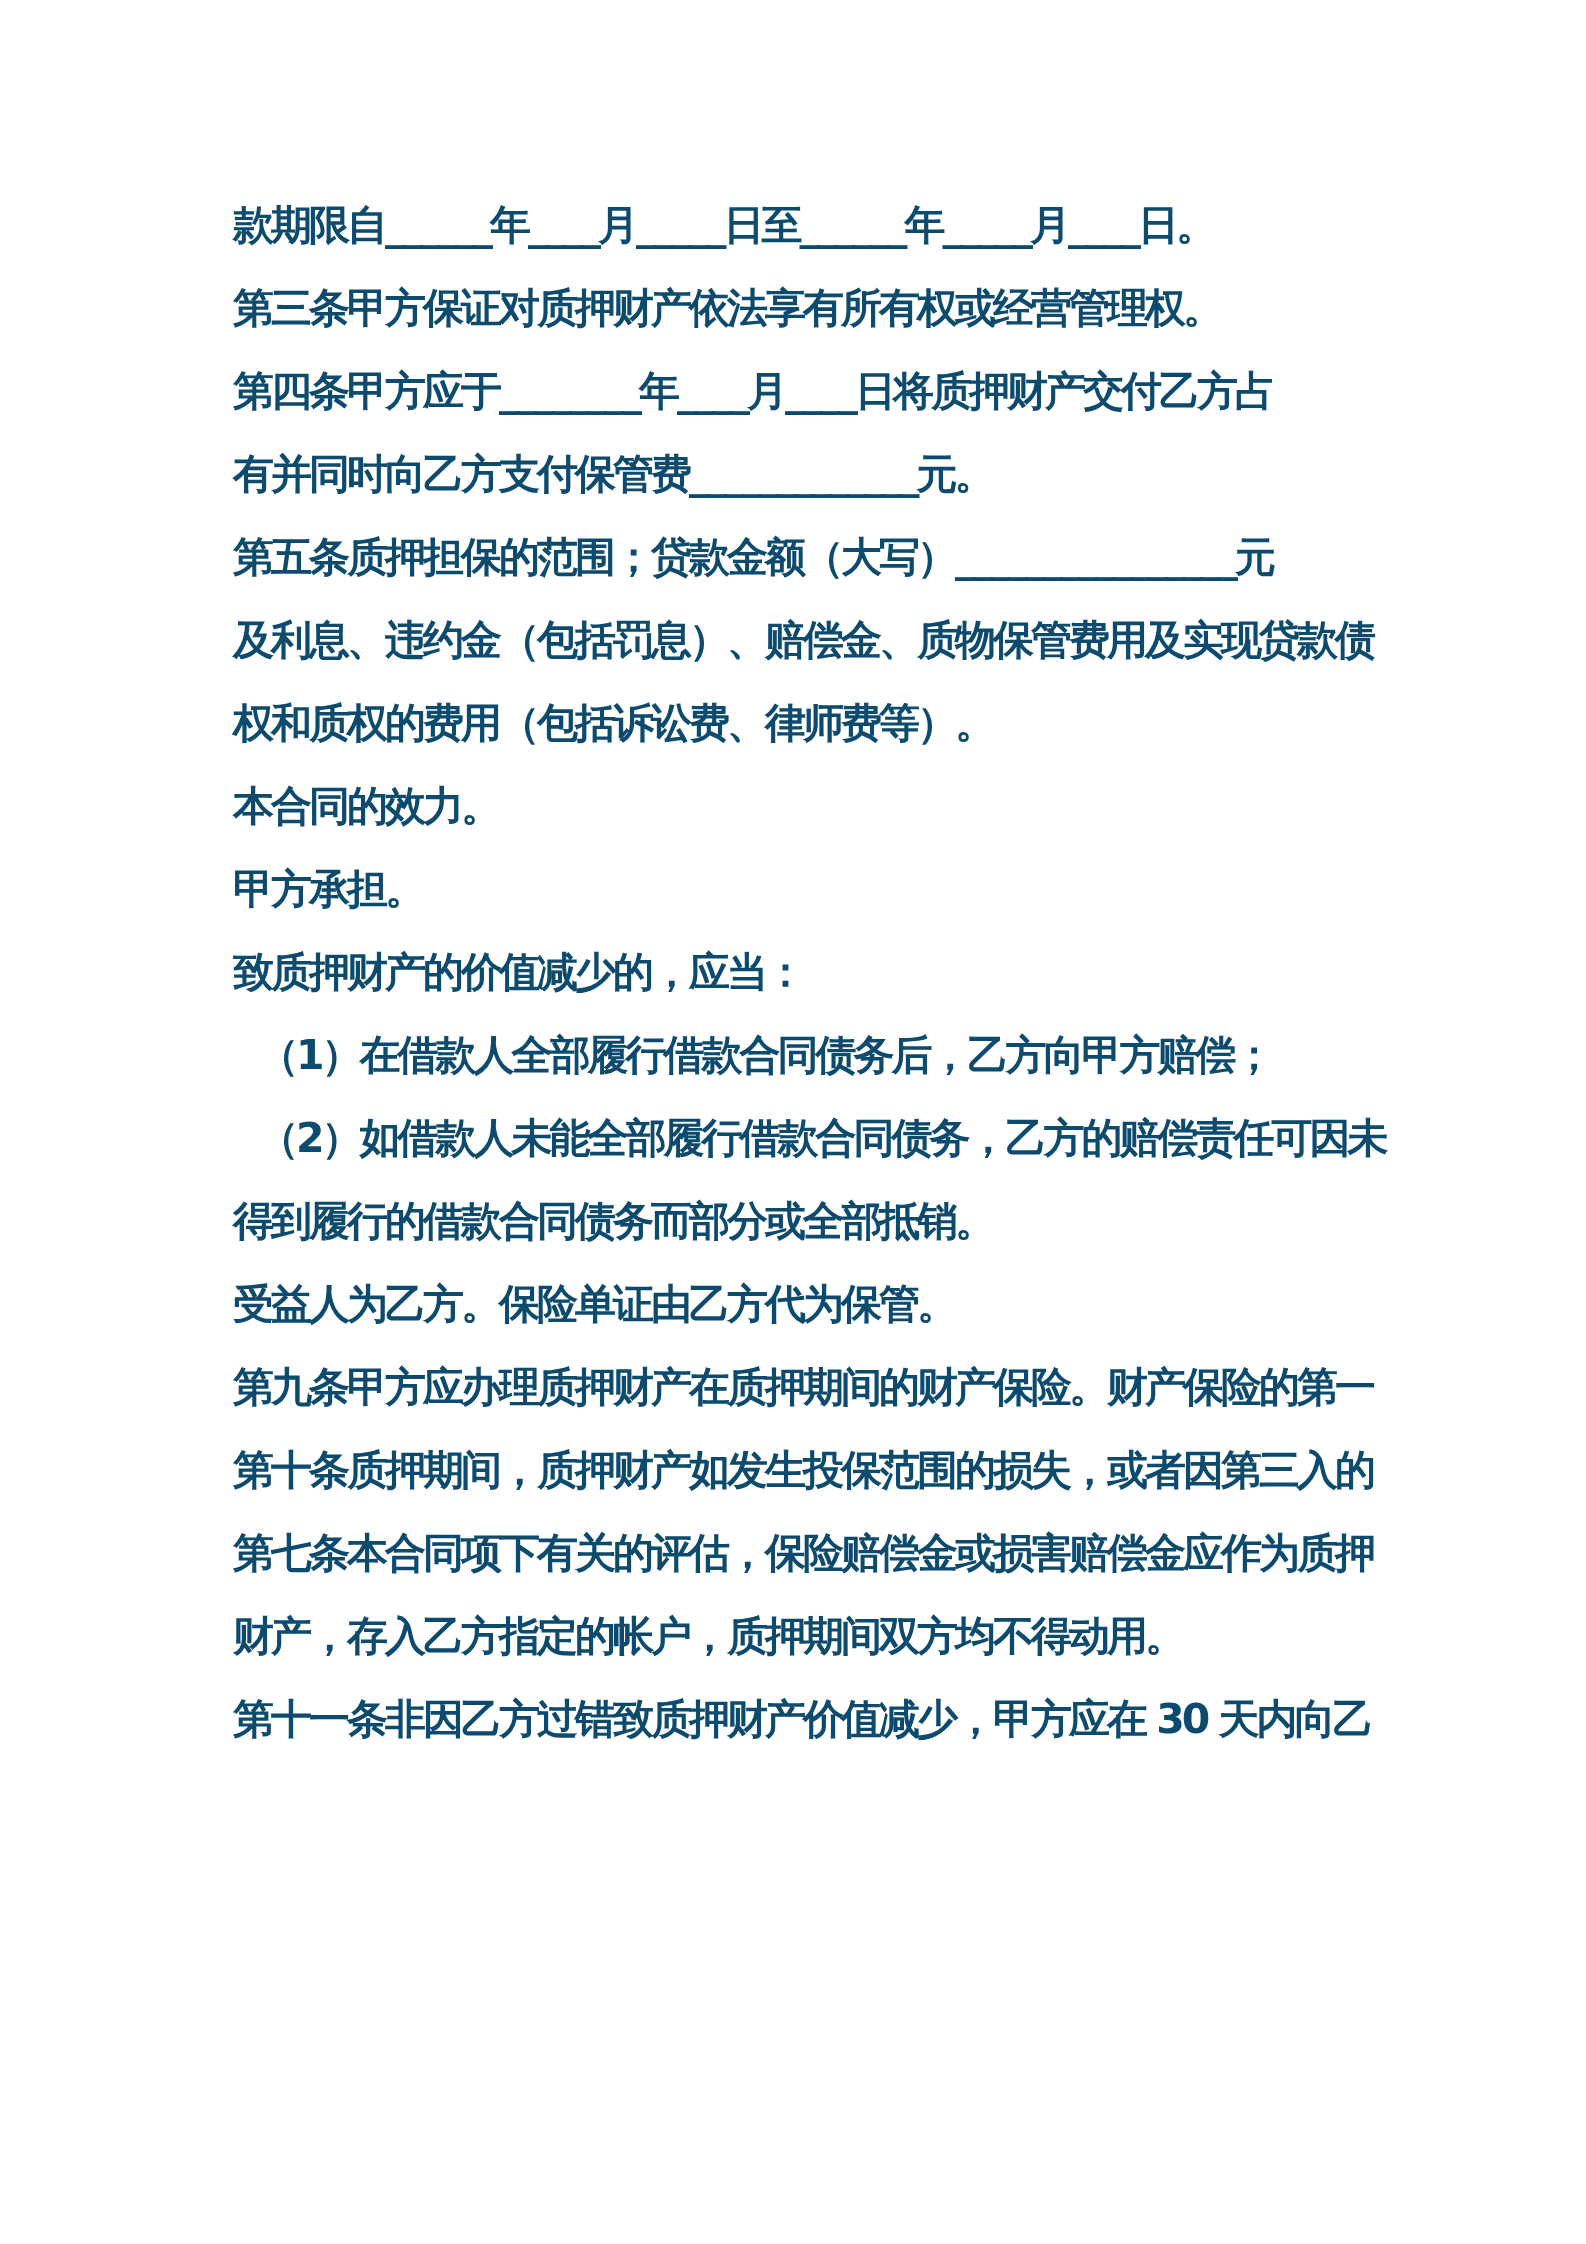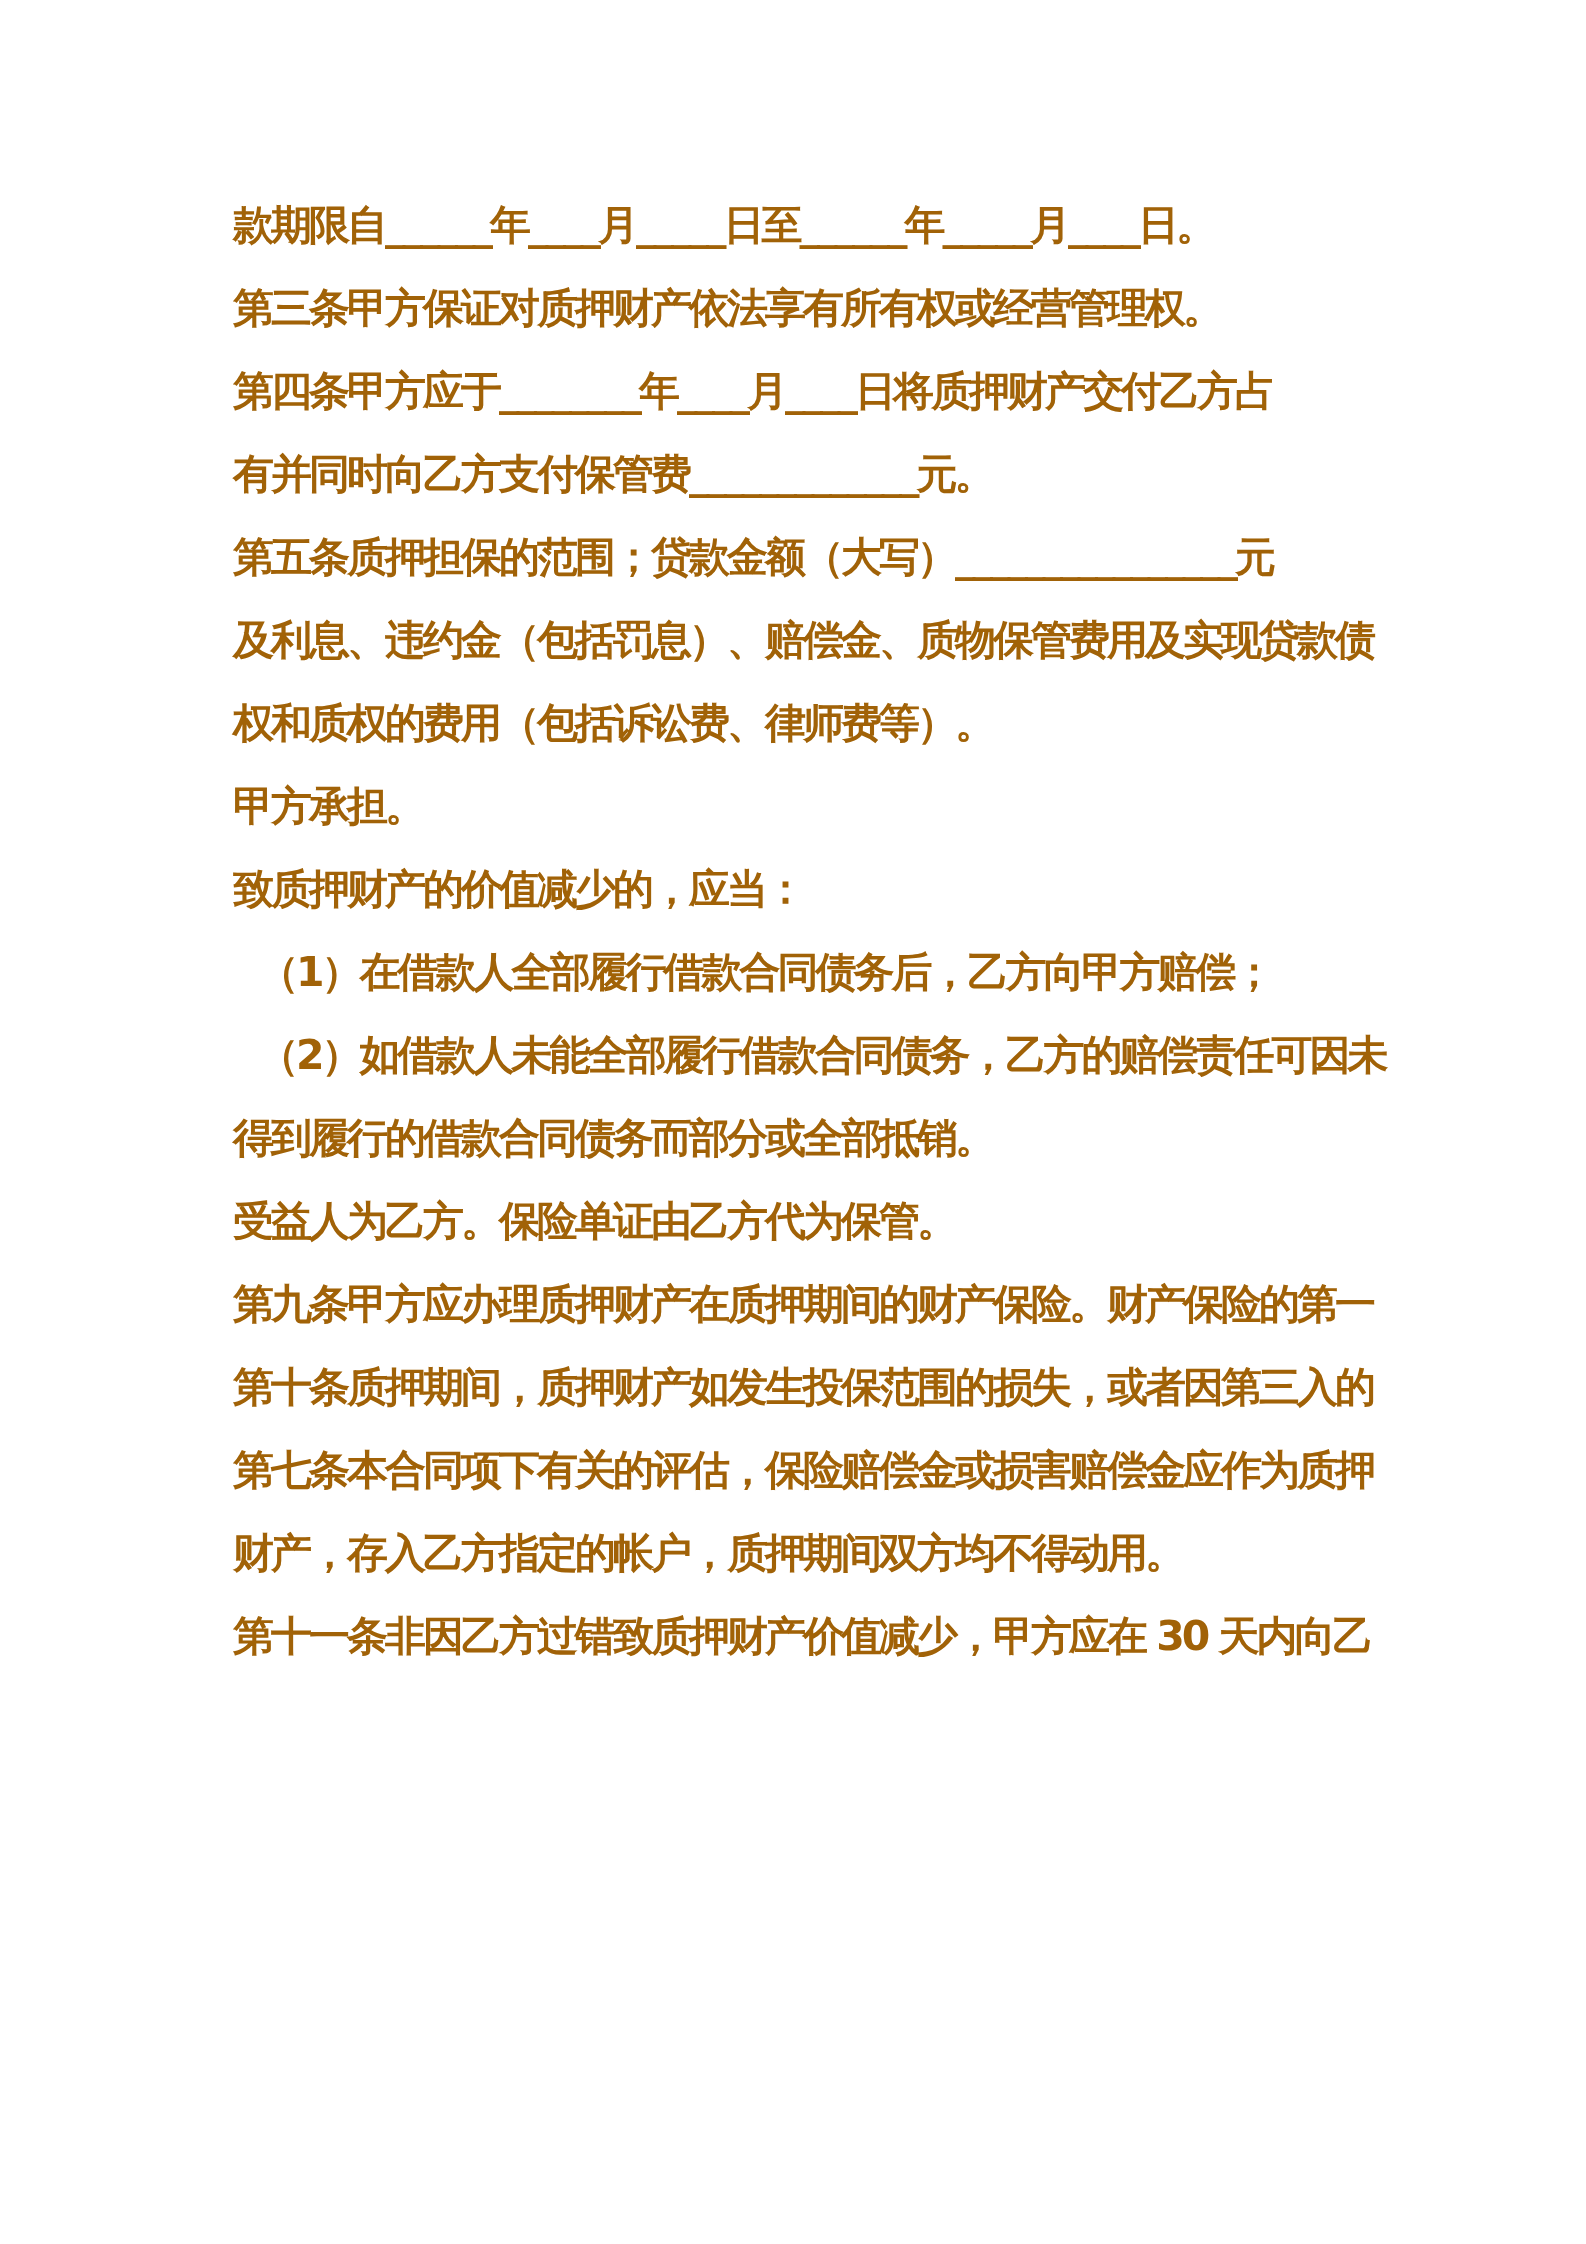--- a/index.html
+++ b/index.html
@@ -19,40 +19,41 @@
     position: absolute;
     left: 233px;
     top: 184px;
     width: 1160px;
   }
   .line {
     font-size: 41px;
     line-height: 83px;
     letter-spacing: -3px;
     font-weight: 600;
-    color: #a16207;
+    color: #0c4a6e;
     white-space: nowrap;
     text-align: left;
   }
   .line.indent {
     padding-left: 25px;
   }
 </style>
 </head>
 <body>
 
 <div class="page">
   <div class="content">
     <div class="line">款期限自______年____月_____日至______年_____月____日。</div>
     <div class="line">第三条甲方保证对质押财产依法享有所有权或经营管理权。</div>
     <div class="line">第四条甲方应于________年____月____日将质押财产交付乙方占</div>
     <div class="line">有并同时向乙方支付保管费_____________元。</div>
     <div class="line">第五条质押担保的范围；贷款金额（大写）________________元</div>
     <div class="line">及利息、违约金（包括罚息）、赔偿金、质物保管费用及实现贷款债</div>
     <div class="line">权和质权的费用（包括诉讼费、律师费等）。</div>
+    <div class="line">本合同的效力。</div>
     <div class="line">甲方承担。</div>
     <div class="line">致质押财产的价值减少的，应当：</div>
     <div class="line indent">（1）在借款人全部履行借款合同债务后，乙方向甲方赔偿；</div>
     <div class="line indent">（2）如借款人未能全部履行借款合同债务，乙方的赔偿责任可因未</div>
     <div class="line">得到履行的借款合同债务而部分或全部抵销。</div>
     <div class="line">受益人为乙方。保险单证由乙方代为保管。</div>
     <div class="line">第九条甲方应办理质押财产在质押期间的财产保险。财产保险的第一</div>
     <div class="line">第十条质押期间，质押财产如发生投保范围的损失，或者因第三入的</div>
     <div class="line">第七条本合同项下有关的评估，保险赔偿金或损害赔偿金应作为质押</div>
     <div class="line">财产，存入乙方指定的帐户，质押期间双方均不得动用。</div>

